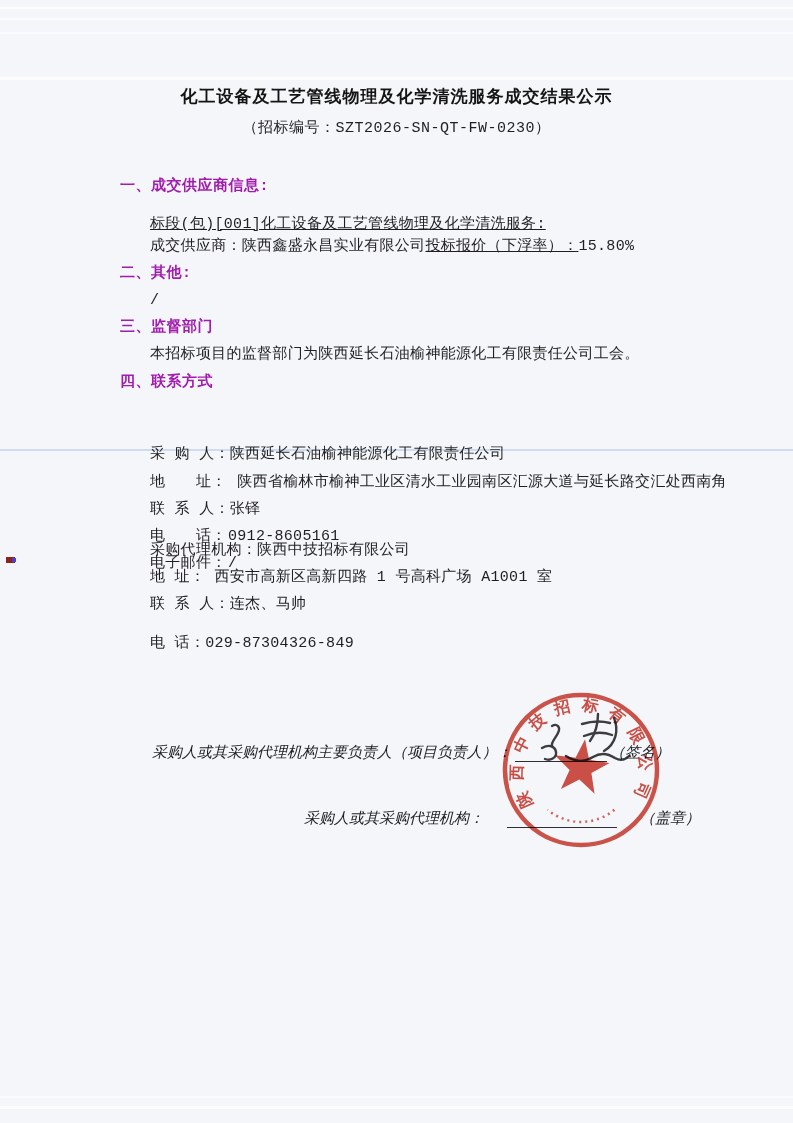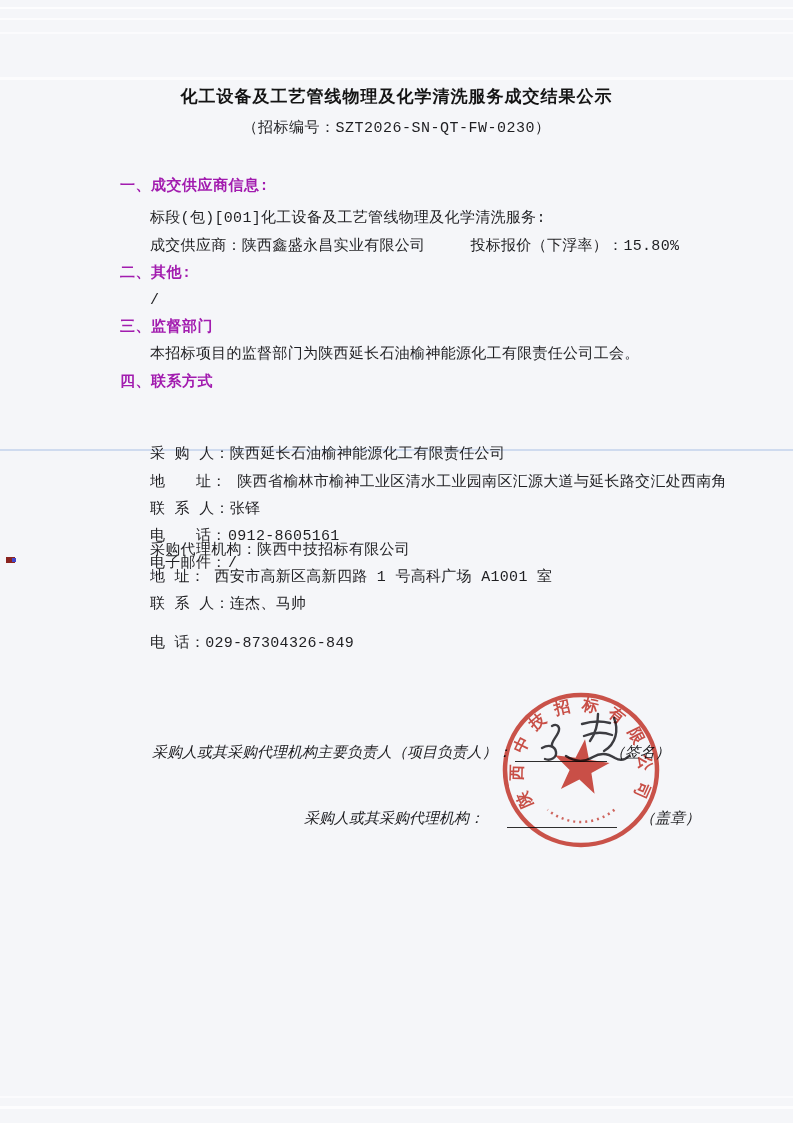--- a/index.html
+++ b/index.html
@@ -15,21 +15,21 @@
     font-size:15px;
     line-height:20px;
   }
   .abs{position:absolute;white-space:nowrap;}
   .centered{left:0;width:793px;text-align:center;}
   .doc-title{font-weight:700;font-size:17px;letter-spacing:1px;color:#141414;}
   .doc-subtitle{font-size:15px;letter-spacing:0.5px;}
   .heading{font-weight:700;color:#a21caf;letter-spacing:0.5px;}
   .body-line{letter-spacing:0.3px;}
   .contact-label{display:inline-block;min-width:78px;margin-top:40px;}
-  .bid-part{margin-left:45px;}
+  .bid-part{text-decoration:underline;}
   .sig-row{display:flex;align-items:flex-start;font-style:italic;}
   .blank-line{display:inline-block;border-bottom:1.5px solid #2e2e2e;height:17px;}
   .blank-1{width:92px;margin:0 3px;}
   .blank-2{width:110px;margin:0 3px;}
   .scan-line{position:absolute;left:0;width:793px;pointer-events:none;}
   .stamp-svg{position:absolute;mix-blend-mode:multiply;opacity:0.88;}
   .sign-svg{position:absolute;mix-blend-mode:multiply;}
 </style>
 </head>
 <body>
@@ -43,21 +43,21 @@
   <div class="scan-line" style="top:449px;height:2px;background:rgba(150,180,225,0.4);"></div>
   <div class="scan-line" style="top:1096px;height:2px;background:rgba(255,255,255,0.6);"></div>
   <div class="scan-line" style="top:1106px;height:3px;background:rgba(255,255,255,0.8);"></div>
   <div class="abs" style="left:6px;top:557px;width:9px;height:6px;background:#8a2420;"></div>
   <div class="abs" style="left:12px;top:558px;width:4px;height:4px;background:#4446c8;"></div>
 
   <div class="abs centered doc-title" style="top:88px;">化工设备及工艺管线物理及化学清洗服务成交结果公示</div>
   <div class="abs centered doc-subtitle" style="top:119px;">（招标编号：SZT2026-SN-QT-FW-0230）</div>
 
   <div class="abs heading" style="left:120px;top:177px;">一、成交供应商信息:</div>
-  <div class="abs body-line" style="left:150px;top:209px;">标段(包)[001]化工设备及工艺管线物理及化学清洗服务:</div>
+  <div class="abs body-line" style="left:150px;top:215px;text-decoration:underline;">标段(包)[001]化工设备及工艺管线物理及化学清洗服务:</div>
   <div class="abs body-line" style="left:150px;top:237px;">
     <span>成交供应商：</span><span>陕西鑫盛永昌实业有限公司</span><span class="bid-part">投标报价（下浮率）：</span><span>15.80%</span>
   </div>
 
   <div class="abs heading" style="left:120px;top:264px;">二、其他:</div>
   <div class="abs body-line" style="left:150px;top:291px;">/</div>
 
   <div class="abs heading" style="left:120px;top:318px;">三、监督部门</div>
   <div class="abs body-line" style="left:150px;top:345px;">本招标项目的监督部门为陕西延长石油榆神能源化工有限责任公司工会。</div>
 

